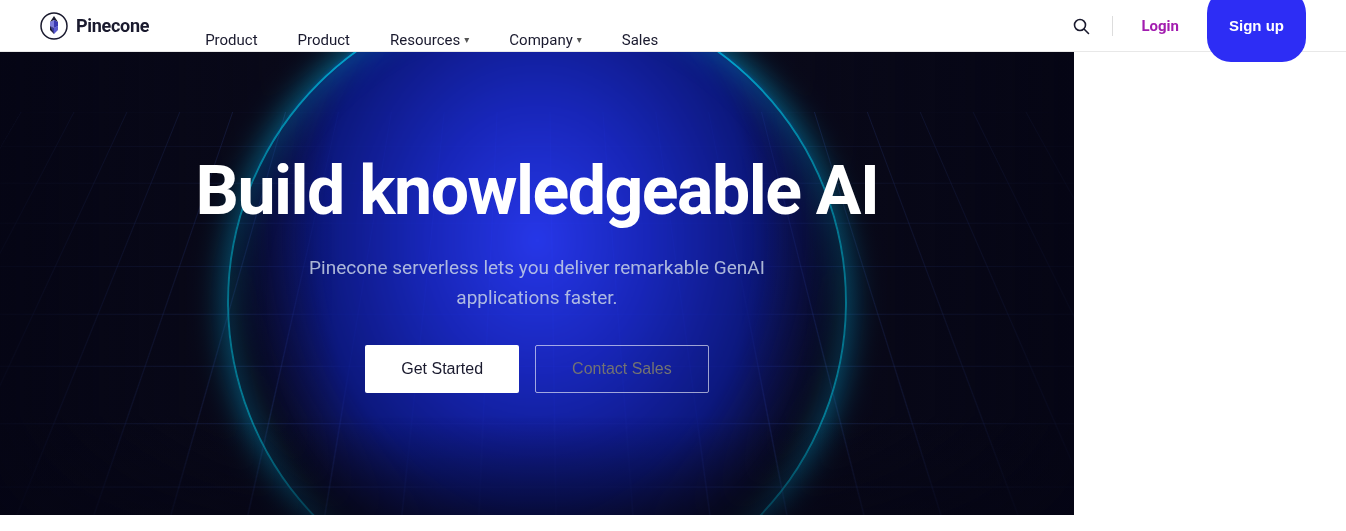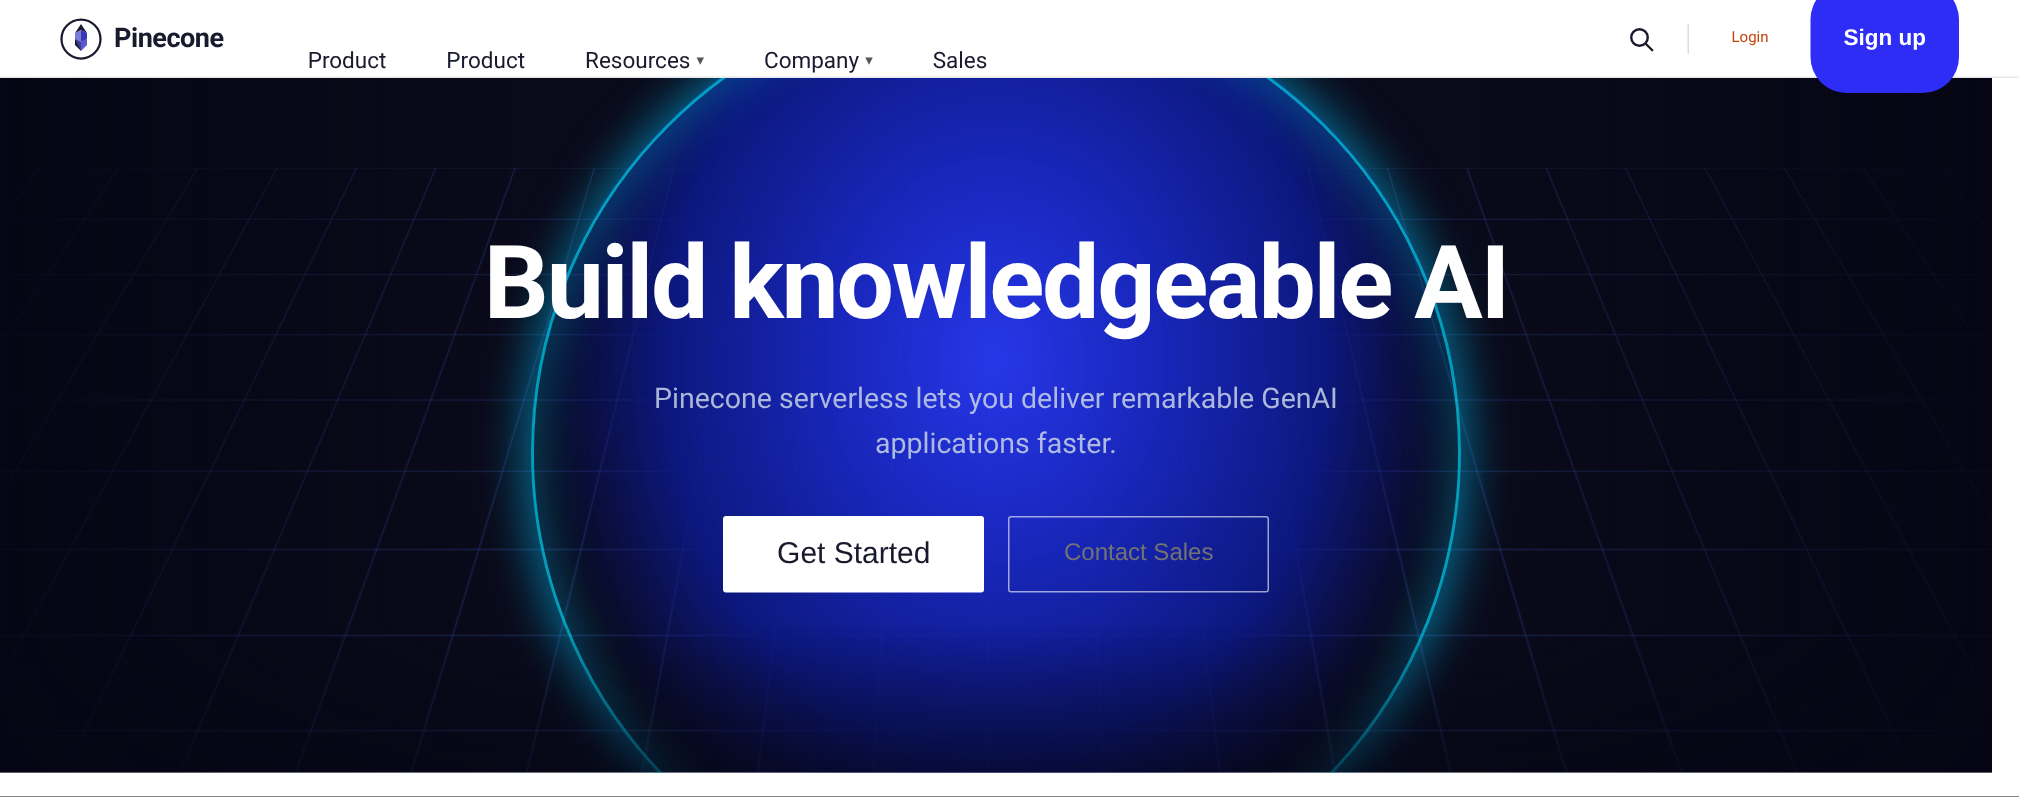--- a/index.html
+++ b/index.html
@@ -86,42 +86,42 @@
       justify-content: center;
     }
 
     .divider-v {
       width: 1px;
       height: 20px;
       background: #ddd;
     }
 
     .login-btn {
-      font-size: 10px;
-      color: #c2410c;
+      font-size: 15px;
+      color: #a21caf;
       cursor: pointer;
       padding: 8px 12px;
-      font-weight: 400;
+      font-weight: 700;
     }
 
     .signup-btn {
       background: #2d2df5;
       color: #ffffff;
       border: none;
       border-radius: 24px;
       padding: 28px 22px;
       font-size: 15px;
       font-weight: 600;
       cursor: pointer;
     }
 
     
     .hero {
       position: relative;
-      width: 1328px;
+      width: 1074px;
       height: 463px;
       background: #0a0a1a;
       overflow: hidden;
       display: flex;
       flex-direction: column;
       align-items: center;
       justify-content: center;
     }
 
     
@@ -225,21 +225,21 @@
       display: flex;
       gap: 16px;
       margin-top: 8px;
     }
 
     .btn-get-started {
       background: #ffffff;
       color: #1a1a2e;
       border: none;
       padding: 14px 36px;
-      font-size: 20px;
+      font-size: 16px;
       font-weight: 500;
       cursor: pointer;
       border-radius: 2px;
     }
 
     .btn-contact-sales {
       background: transparent;
       color: #737373;
       border: 1.5px solid rgba(255,255,255,0.6);
       padding: 14px 36px;

